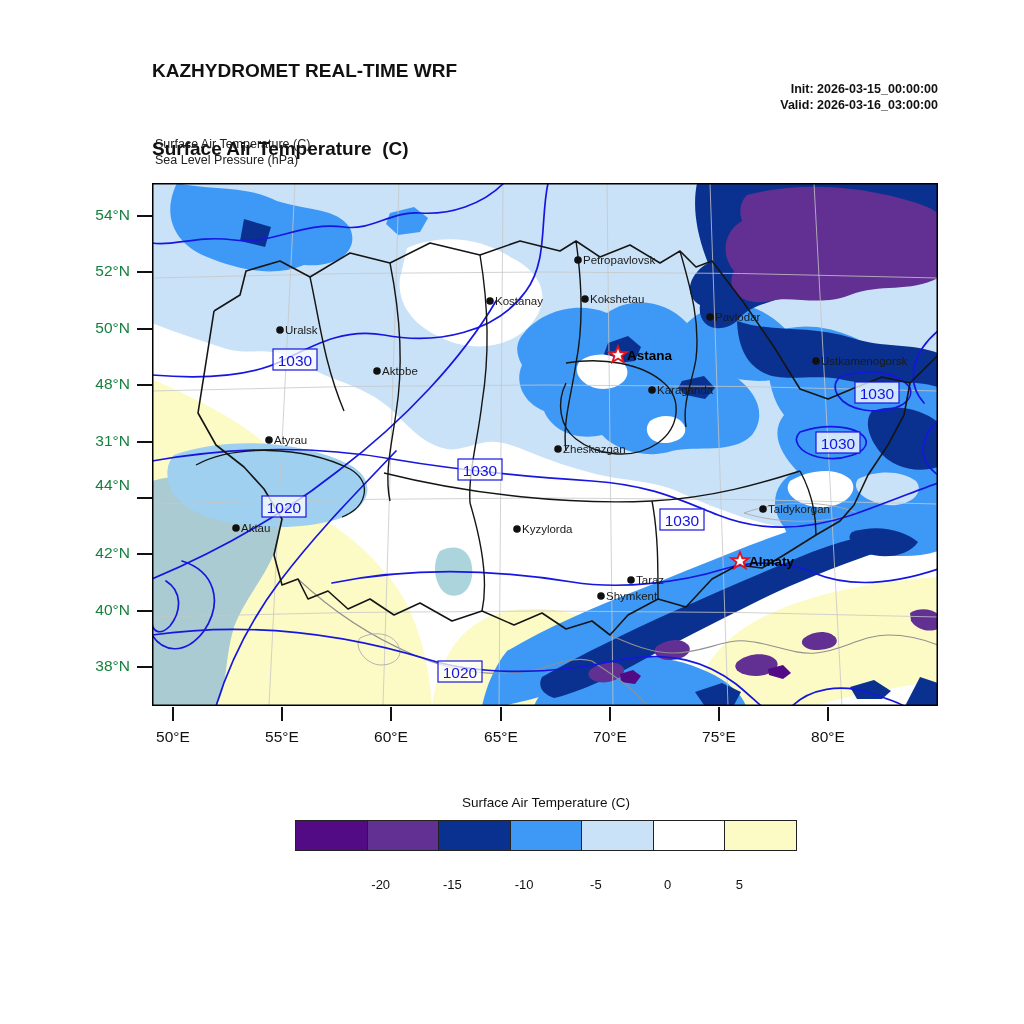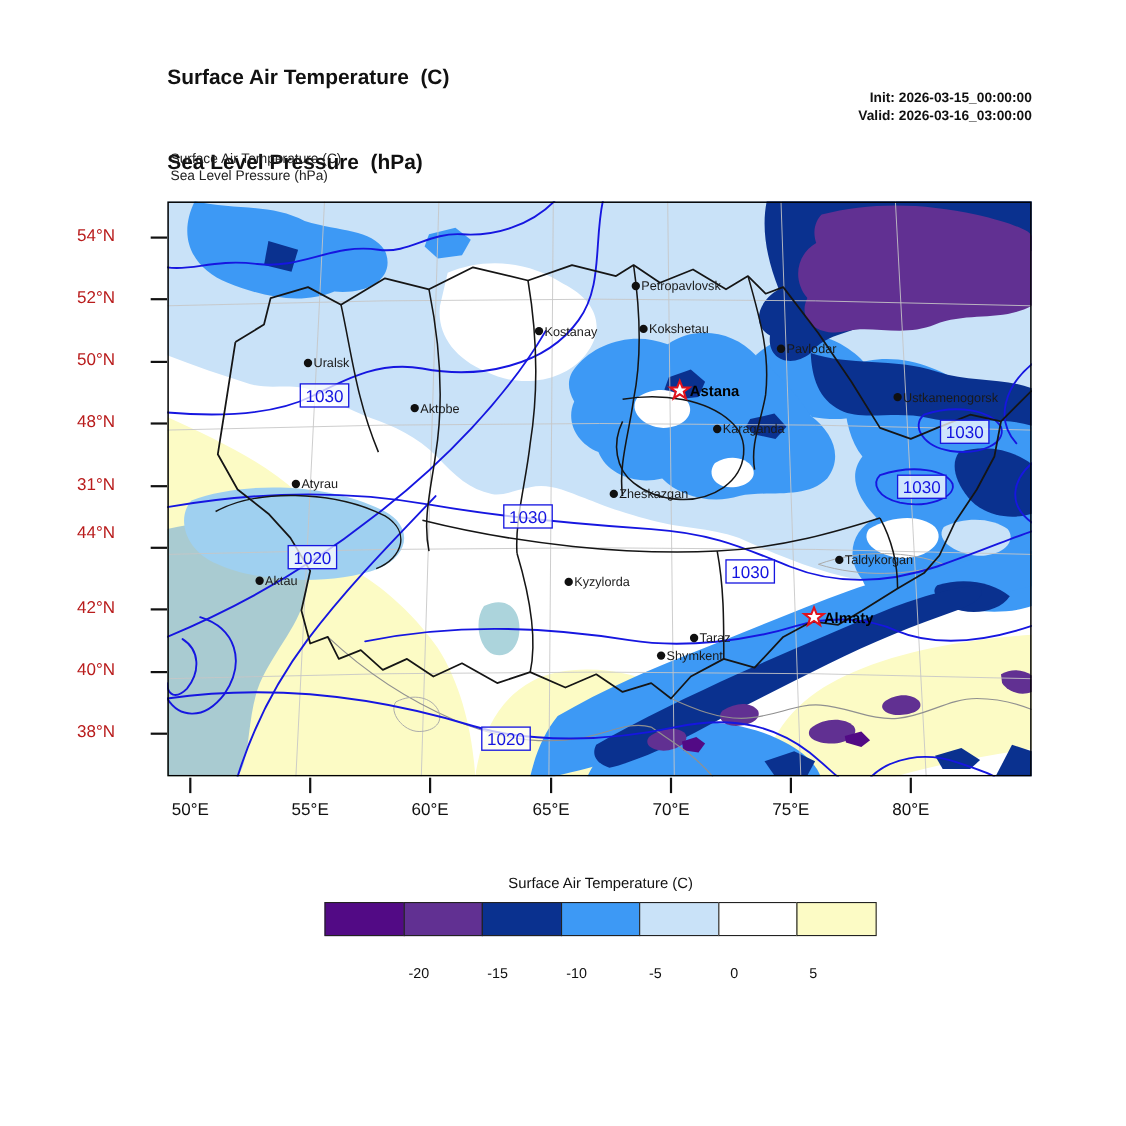--- a/index.html
+++ b/index.html
@@ -3,35 +3,36 @@
 <meta charset="utf-8">
 <style>
   html,body{margin:0;padding:0;background:#ffffff;}
   body{width:1024px;height:1024px;position:relative;font-family:"Liberation Sans",sans-serif;color:#111;overflow:hidden;}
   .abs{position:absolute;}
   #title-block{left:152px;top:6px;font-size:19px;font-weight:bold;line-height:26px;white-space:pre;}
   #init-block{right:86px;top:60px;font-size:12.5px;font-weight:bold;text-align:right;line-height:16px;margin-top:21px;}
   #panel-legend{left:155px;top:136px;font-size:12.5px;line-height:16px;color:#222;}
   #map-wrap{left:152px;top:183px;width:786px;height:523px;}
   #map-svg{display:block;}
-  .lat-label{position:absolute;left:70px;width:60px;text-align:left;font-size:15.5px;color:#b91c1c;}
+  .lat-label{position:absolute;left:70px;width:60px;text-align:right;font-size:15.5px;color:#15803d;}
   .lat-tick{position:absolute;left:137px;width:15px;height:2px;background:#111;}
   .lon-label{position:absolute;width:60px;text-align:center;font-size:15.5px;color:#111;}
   .lon-tick{position:absolute;width:2px;height:14px;background:#111;top:707px;}
   #colorbar-title{left:295px;top:795px;width:502px;text-align:center;font-size:13.5px;color:#111;}
   #colorbar{left:295px;top:820px;width:502px;height:31px;display:flex;}
   .cbar-cell{flex:1 1 0;border:1px solid #222;margin-left:-1px;}
   .cbar-cell:first-child{margin-left:0;}
   #cbar-ticks{left:309px;top:864px;width:502px;height:16px;margin-top:13px;}
   .cbar-tick-label{position:absolute;width:44px;text-align:center;font-size:13px;color:#111;}
 </style>
 </head>
 <body>
 
 <div class="abs" id="title-block">
+  <div>KAZHYDROMET REAL-TIME WRF</div>
   <div>Surface Air Temperature  (C)</div>
   <div>Sea Level Pressure  (hPa)</div>
 </div>
 <div class="abs" id="init-block">
   <div>Init: 2026-03-15_00:00:00</div>
   <div>Valid: 2026-03-16_03:00:00</div>
 </div>
 <div class="abs" id="panel-legend">
   <div>Surface Air Temperature   (C)</div>
   <div>Sea Level Pressure   (hPa)</div>

